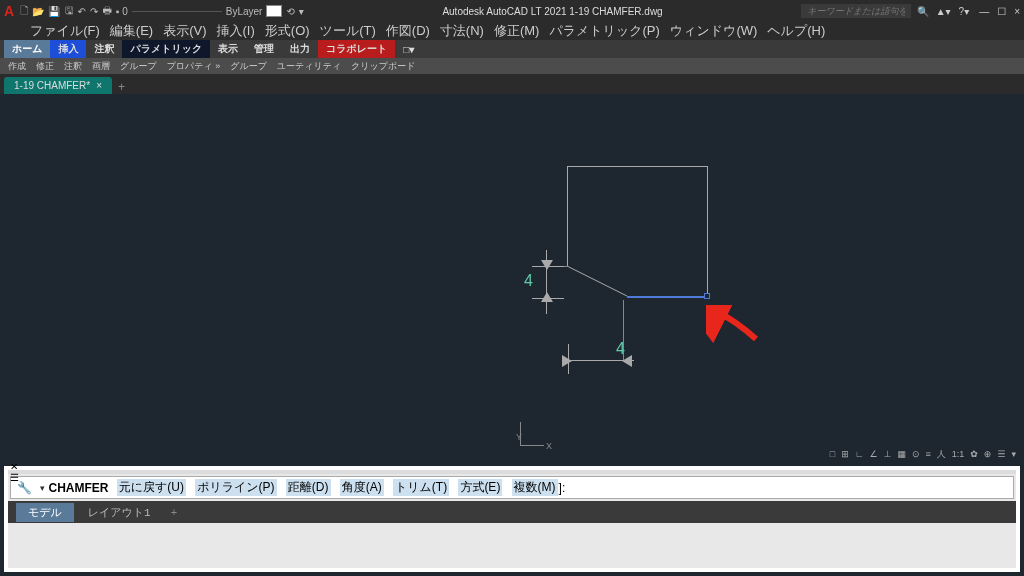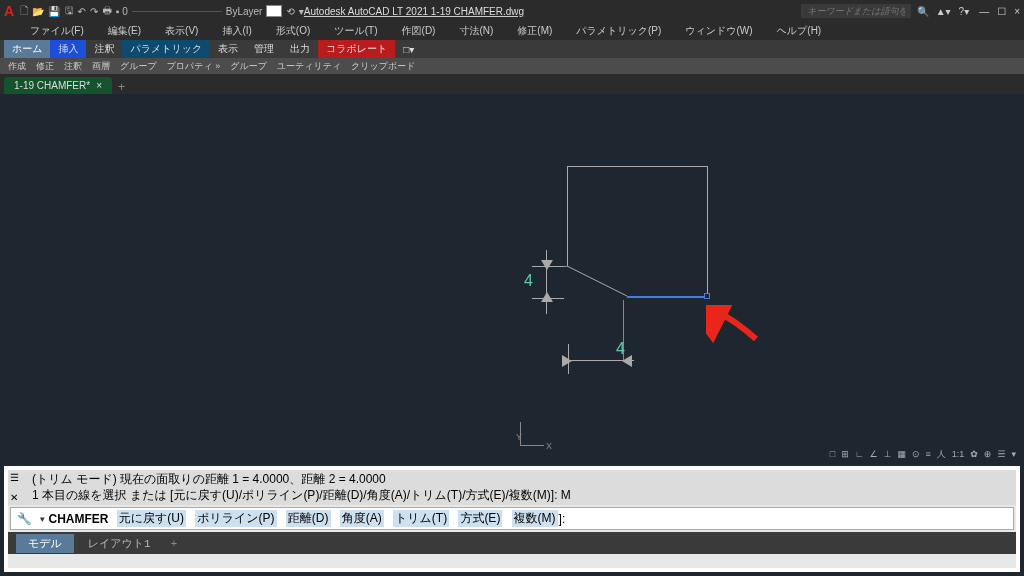--- a/index.html
+++ b/index.html
@@ -2,35 +2,35 @@
 <html><head>
 <meta charset="utf-8">
 <style>
 * { margin: 0; padding: 0; box-sizing: border-box; font-family: "Meiryo", "MS Gothic", sans-serif; }
 body { width: 1024px; height: 576px; background: #1e2730; overflow: hidden; position: relative; color: #ccc; }
 
 .titlebar { height: 22px; background: #2b2b2b; display: flex; align-items: center; padding: 0 4px; font-size: 10px; }
 .titlebar .logo { color: #d9241c; font-weight: bold; font-size: 14px; margin-right: 6px; }
 .titlebar .qat { display: flex; gap: 4px; align-items: center; }
 .titlebar .qat span { color: #bbb; }
-.titlebar .mid { flex: 1; display: flex; justify-content: flex-start; align-items: center; gap: 6px; text-decoration: underline; }
+.titlebar .mid { flex: 1; display: flex; justify-content: center; align-items: center; gap: 6px; }
 .titlebar .title { color: #ddd; font-size: 10px; }
 .titlebar .search { background: #3a3a3a; border: none; color: #888; font-size: 9px; padding: 1px 6px; width: 110px; height: 14px; font-style: italic; }
 .titlebar .wbtns { display: flex; gap: 8px; margin-left: 10px; }
 
-.menubar { height: 18px; background: #2b2b2b; display: flex; align-items: center; padding-left: 30px; font-size: 10px; gap: 24px; color: #ccc; }
+.menubar { height: 18px; background: #2b2b2b; display: flex; align-items: center; padding-left: 30px; font-size: 13px; gap: 10px; color: #ccc; }
 .menubar span { cursor: default; }
 
 .ribbon-tabs { height: 18px; background: #3a3a3a; display: flex; align-items: center; font-size: 10px; padding-left: 4px; }
-.ribbon-tabs .tab { padding: 2px 8px; color: #ddd; background: #4c4c4c; }
+.ribbon-tabs .tab { padding: 2px 8px; color: #ddd; background: #4c4c4c; font-weight: bold; }
 .ribbon-tabs .tab.active { background: #5a7a9a; color: #fff; }
 .ribbon-panels { height: 16px; background: #4c4c4c; display: flex; align-items: center; font-size: 9px; gap: 10px; padding-left: 8px; color: #ccc; }
 
 .file-tabs { height: 20px; background: #2b2b2b; display: flex; align-items: flex-end; padding-left: 4px; }
-.file-tabs .ftab { background: #14532d; color: #ddd; font-size: 10px; padding: 3px 10px; border-radius: 3px 3px 0 0; display: flex; align-items: center; gap: 6px; }
+.file-tabs .ftab { background: #0f766e; color: #ddd; font-size: 10px; padding: 3px 10px; border-radius: 3px 3px 0 0; display: flex; align-items: center; gap: 6px; }
 .file-tabs .plus { color: #888; margin-left: 6px; font-size: 12px; }
 
 .canvas { position: absolute; top: 94px; left: 0; right: 0; bottom: 112px; background: #1e2730; }
 .line { position: absolute; background: #aaa; }
 .selected { background: #4c7bd9 !important; }
 .grip { position: absolute; width: 6px; height: 6px; background: #1e2730; border: 1px solid #4c7bd9; }
 .dim-label { position: absolute; color: #5fc9a8; font-size: 16px; font-family: Arial; }
 
 .ucs { position: absolute; bottom: 18px; left: 520px; }
 .ucs .vline { position: absolute; width: 1px; height: 24px; background: #888; left: 0; bottom: 0; }
@@ -106,21 +106,21 @@
   <span>修正(M)</span>
   <span>パラメトリック(P)</span>
   <span>ウィンドウ(W)</span>
   <span>ヘルプ(H)</span>
 </div>
 
 <div class="ribbon-tabs">
   <span class="tab active">ホーム</span>
   <span class="tab" style="background:#1d4ed8">挿入</span>
   <span class="tab" style="background:#3a3a3a">注釈</span>
-  <span class="tab" style="background:#0c4a6e">パラメトリック</span>
+  <span class="tab" style="background:#0f172a">パラメトリック</span>
   <span class="tab" style="background:#3a3a3a">表示</span>
   <span class="tab" style="background:#3a3a3a">管理</span>
   <span class="tab" style="background:#3a3a3a">出力</span>
   <span class="tab" style="background:#b91c1c">コラボレート</span>
   <span class="tab" style="background:#3a3a3a">□▾</span>
 </div>
 <div class="ribbon-panels">
   <span>作成</span>
   <span>修正</span>
   <span>注釈</span>
@@ -204,24 +204,20 @@
   <path d="M 50 34 Q 30 16 10 6" stroke="#e8261c" stroke-width="6" fill="none" marker-end="url(#ah)"></path>
 </svg>
 
 <div class="annotation">
 </div>
 
 <div class="cmd-frame">
   <div class="cmd-history">
     <span class="hamburger">☰</span>
     <span class="close">✕</span>
-    <div class="cmd-hist-lines">
-      <div>(トリム モード) 現在の面取りの距離 1 = 4.0000、距離 2 = 4.0000</div>
-      <div>1 本目の線を選択 または [元に戻す(U)/ポリライン(P)/距離(D)/角度(A)/トリム(T)/方式(E)/複数(M)]: M</div>
-    </div>
   </div>
   <div class="cmd-input-row">
     <span class="wrench">🔧</span>
     <span class="recent">▾</span>
     <span class="cmdname">CHAMFER</span>&nbsp;
     <span class="opt">元に戻す(U)</span>&nbsp;
     <span class="opt">ポリライン(P)</span>&nbsp;
     <span class="opt">距離(D)</span>&nbsp;
     <span class="opt">角度(A)</span>&nbsp;
     <span class="opt">トリム(T)</span>&nbsp;

